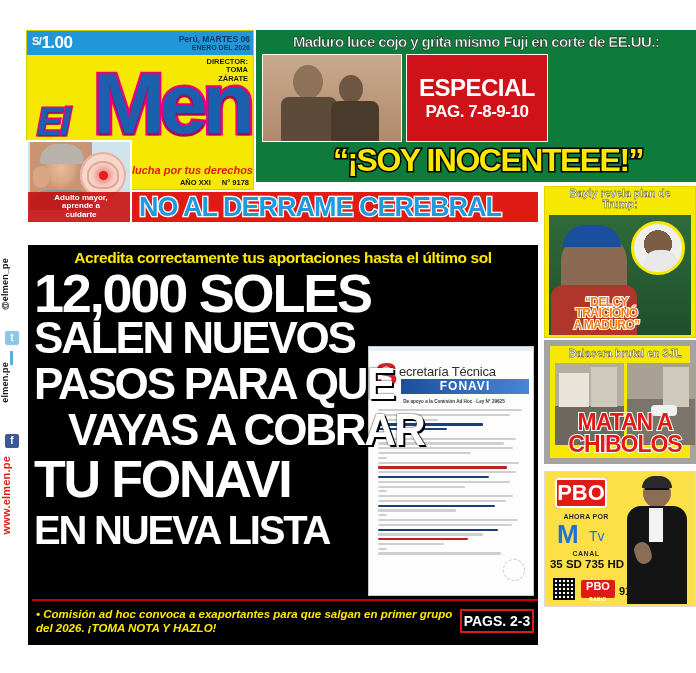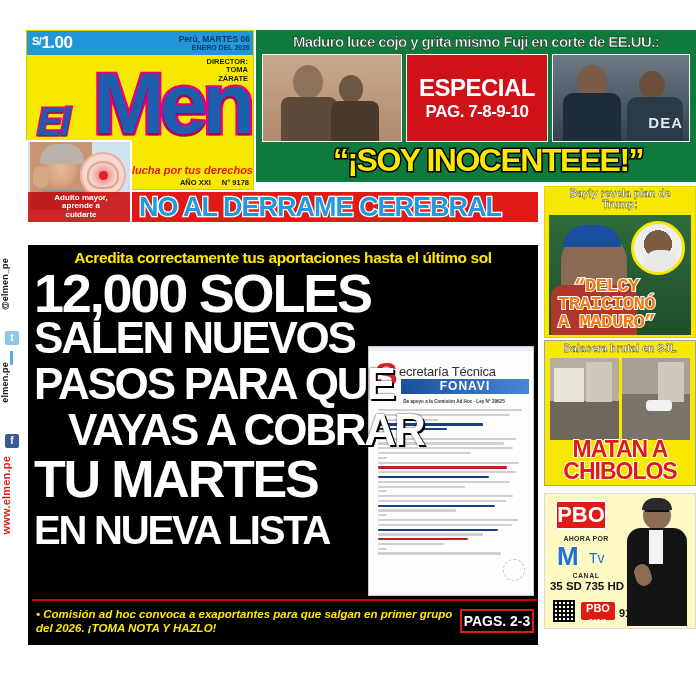--- a/index.html
+++ b/index.html
@@ -279,26 +279,26 @@
     border-radius: 50%; border: 3px solid #f6e800;
     background: radial-gradient(circle at 50% 42%, #7b5c45 0 14px, #eee 14px 100%);
     overflow: hidden;
   }
   .b-circle::after {
     content:""; position:absolute; left:10px; bottom:0; width:34px; height:22px;
     background:#e8e8e8; border-radius: 14px 14px 0 0;
   }
   .delcy {
     position: absolute; left: 0; bottom: 4px; width: 115px;
-    color: #f07c14; font-size: 19px; font-weight: 800; text-align: center;
+    color: #f07c14; font-size: 12px; font-weight: 800; text-align: center;
     line-height: .95; letter-spacing: -.6px;
-    -webkit-text-stroke: 2px #fff; paint-order: stroke fill; font-family: Liberation Mono, monospace;
-  }
-
-  .sjl { position: relative; margin-top: 2px; width: 152px; height: 146px; background: #f6e800; border: 1px solid #a3a3a3; }
+    -webkit-text-stroke: 2px #fff; paint-order: stroke fill;
+  }
+
+  .sjl { position: relative; margin-top: 2px; width: 152px; height: 124px; background: #f6e800; border: 6px solid #a3a3a3; }
   .sjl-kicker {
     position: absolute; left: 0; top: 1px; width: 150px;
     color: #fff; font-size: 10.5px; font-weight: 800; text-align: center;
     -webkit-text-stroke: .3px #000;
   }
   .sjl-photos {
     position: absolute; left: 5px; top: 17px; width: 140px; height: 82px;
     display: flex; gap: 3px;
   }
   .sjl-ph { flex: 1; position: relative; overflow: hidden; background: #9d9387; }
@@ -311,21 +311,21 @@
          background: #f1f1f1; border-radius: 4px; }
   .matan {
     position: absolute; left: 0; bottom: 2px; width: 150px;
     color: #e01b16; font-size: 23px; font-weight: 800; text-align: center;
     line-height: .95; letter-spacing: -1px;
     -webkit-text-stroke: 2px #fff; paint-order: stroke fill;
   }
 
   .pbo {
     position: relative; margin-top: 7px; width: 152px; height: 136px;
-    background: #fef9c3; border: 1px solid #dcdcdc; overflow: hidden;
+    background: #fde047; border: 1px solid #dcdcdc; overflow: hidden;
   }
   .pbo-logo {
     position: absolute; left: 10px; top: 6px; width: 52px; height: 30px;
     background: #e01b16; color: #fff; font-size: 22px; font-weight: 800;
     text-align: center; line-height: 30px; border-radius: 3px;
     box-shadow: inset 0 0 0 2px #fff;
   }
   .pbo-ahora {
     position: absolute; left: 6px; top: 41px; width: 70px; text-align: center;
     font-size: 7px; color: #2b2b2b; font-weight: 700; letter-spacing: .3px;
@@ -443,27 +443,20 @@
     <div class="mrow">
       <div class="mcell a">
         <div class="sk-head sk1"></div>
         <div class="sk-head sk2"></div>
         <div class="sk-body sb1"></div>
         <div class="sk-body sb2"></div>
       </div>
       <div class="mcell b">
         <div class="especial-1">ESPECIAL</div>
         <div class="especial-2">PAG. 7-8-9-10</div>
-      </div>
-      <div class="mcell c">
-        <div class="pf pf1"></div>
-        <div class="pf pf2"></div>
-        <div class="pb pb1"></div>
-        <div class="pb pb2"></div>
-        <div class="dea">DEA</div>
       </div>
     </div>
     <div class="inocente">
       <span>“¡SOY INOCENTEEE!”</span>
     </div>
   </div>
 
   <div class="main-story">
     <div class="main-kicker">Acredita correctamente tus aportaciones hasta el último sol</div>
 
@@ -508,21 +501,21 @@
         <div class="dl" style="width:6%"></div>
         <div class="dl" style="width:82%"></div>
       </div>
       <div class="doc-seal"></div>
     </div>
 
     <div class="hl hl1">12,000 SOLES</div>
     <div class="hl hl3">PASOS PARA QUE</div>
     <div class="hl hl2">SALEN NUEVOS</div>
     <div class="hl hl4">VAYAS A COBRAR</div>
-    <div class="hl hl5">TU MARTES</div>
+    <div class="hl hl5">TU FONAVI</div>
     <div class="hl hl6">EN NUEVA LISTA</div>
 
     <div class="bottom-cap">
       <div class="bottom-cap-txt">• Comisión ad hoc convoca a exaportantes para que salgan en primer grupo del 2026. ¡TOMA NOTA Y HAZLO!</div>
       <div class="pags">PAGS. 2-3</div>
     </div>
   </div>
 
   <div class="rcol">
 

